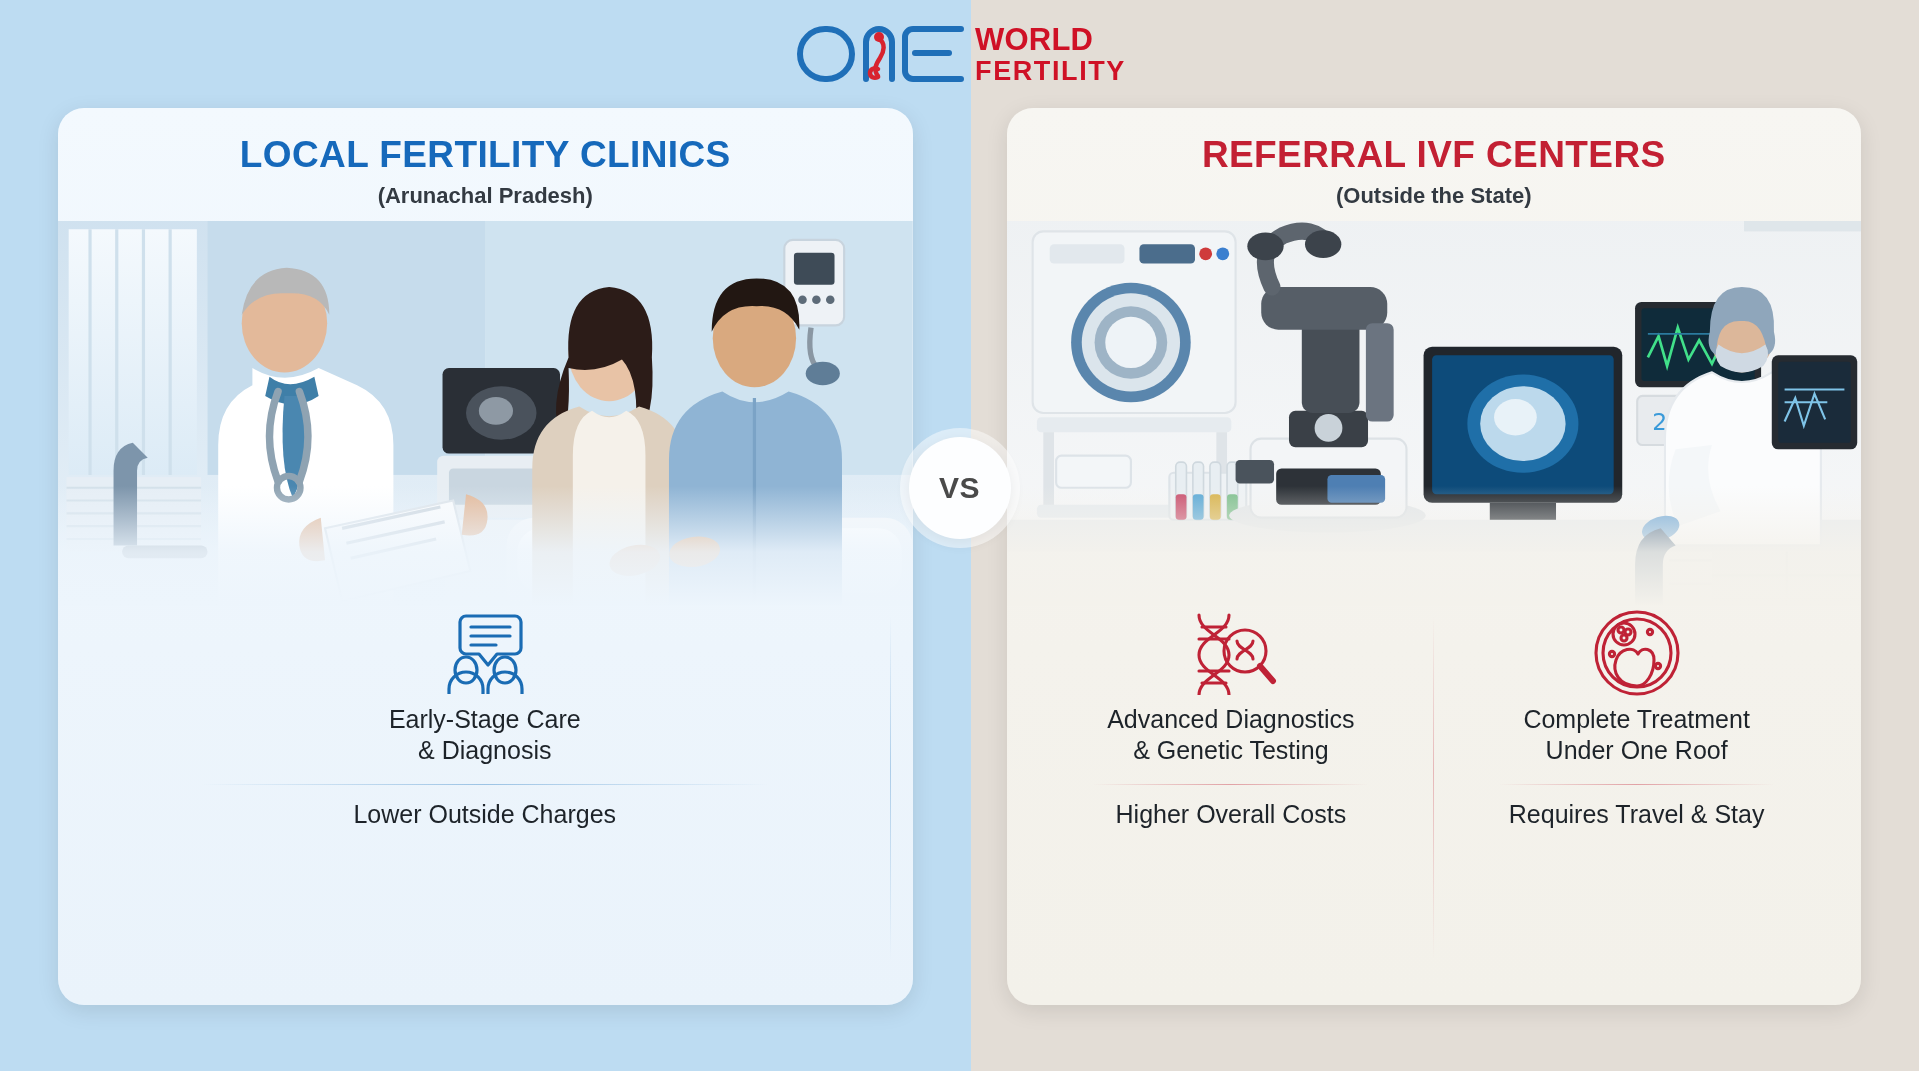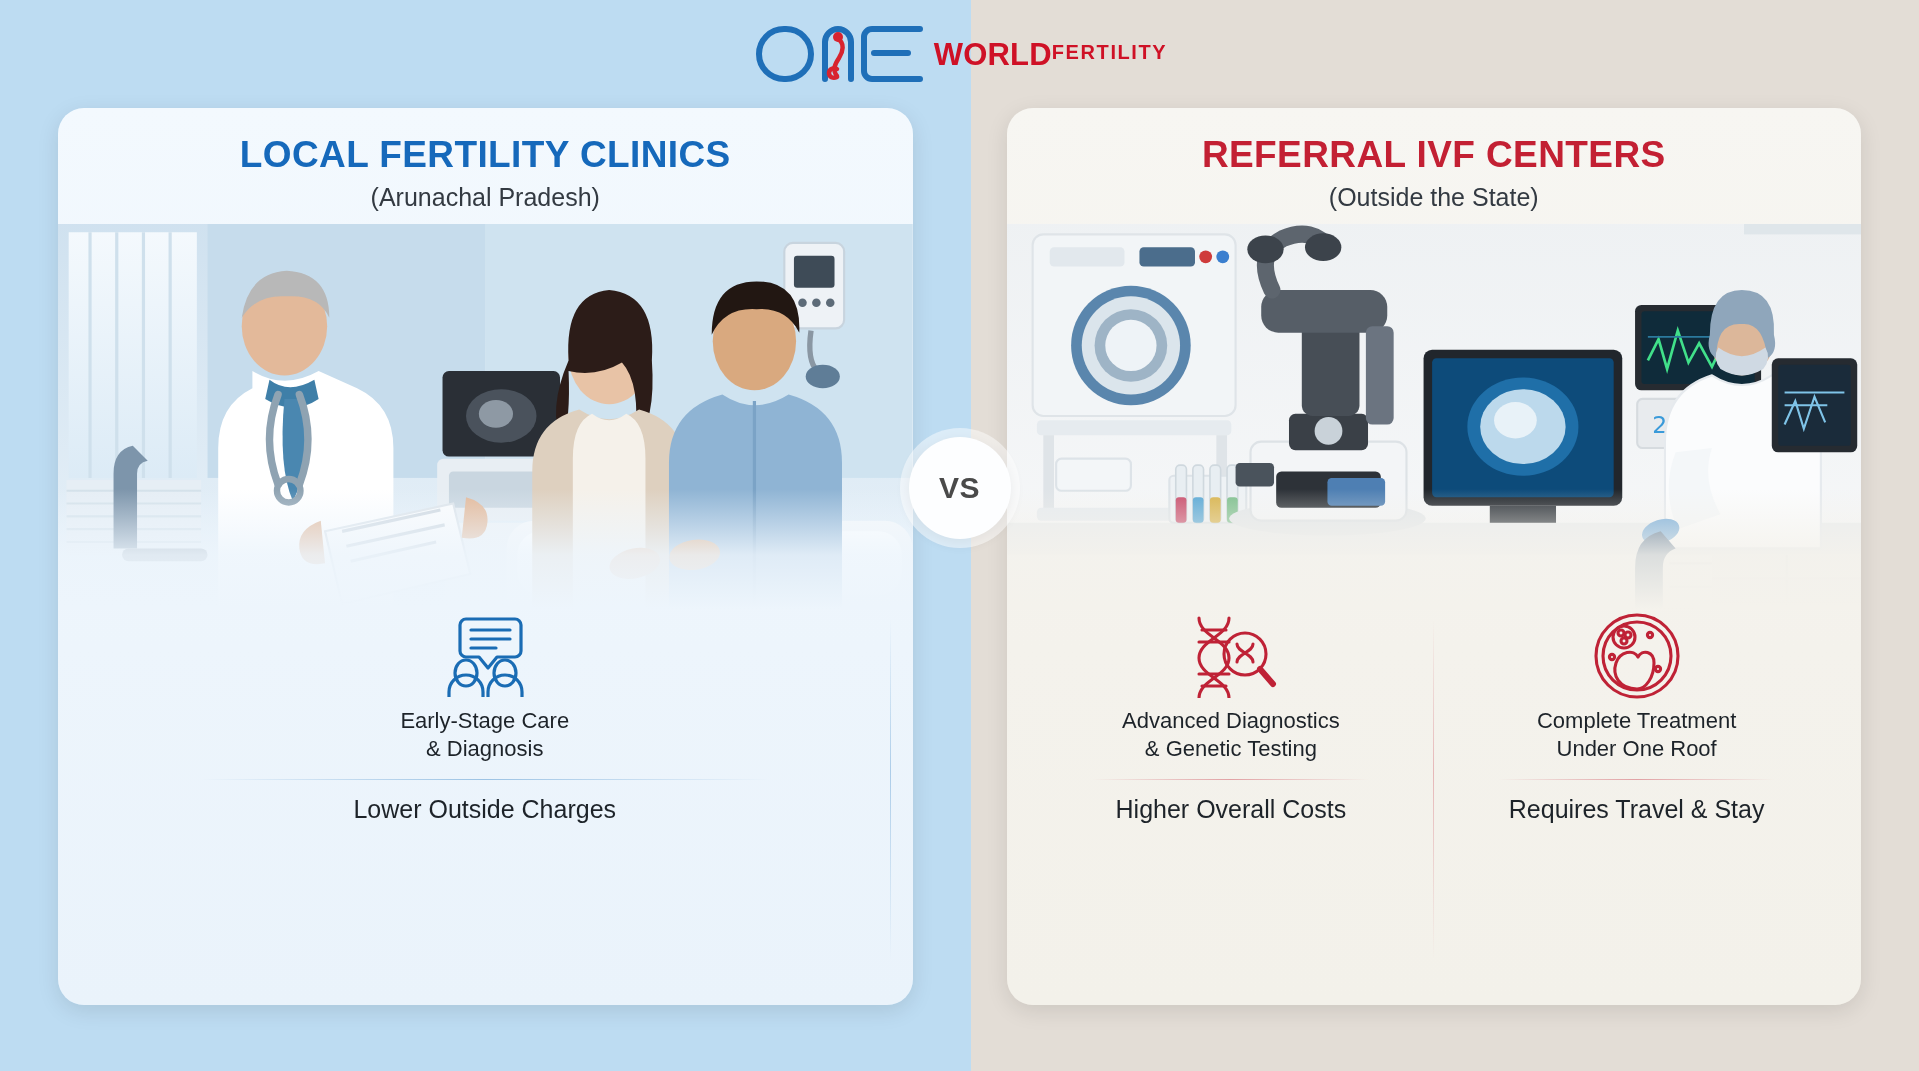--- a/index.html
+++ b/index.html
@@ -30,32 +30,33 @@
     z-index: 3;
     height: 108px;
     display: flex;
     align-items: center;
     justify-content: center;
   }
   .logo { display: flex; align-items: center; gap: 4px; }
   .logo-mark { display: block; }
   .logo-words {
     display: flex;
+    flex-direction: column;
     justify-content: center;
     line-height: 1.0;
     margin-left: 2px;
   }
   .logo-world {
     font-size: 31px;
     font-weight: 700;
     letter-spacing: 0.2px;
     color: #cf1126;
   }
   .logo-fertility {
-    font-size: 20px;
+    font-size: 27px;
     font-weight: 700;
     letter-spacing: 1.6px;
     color: #cf1126;
     margin-top: 3px;
   }
 
   
   .panels {
     position: relative;
     z-index: 2;
@@ -79,24 +80,24 @@
   .panel-head { padding: 28px 20px 6px 20px; text-align: center; }
   .panel-title {
     font-size: 37px;
     font-weight: 700;
     letter-spacing: 0.4px;
     line-height: 1.05;
   }
   .title-blue { color: #1669bb; }
   .title-red  { color: #c32033; }
   .panel-sub {
-    font-size: 25px;
+    font-size: 22px;
     color: #333a42;
     margin-top: 8px;
-    font-weight: 400;
+    font-weight: 700;
   }
 
   
   .hero {
     position: relative;
     height: 385px;
     margin-top: 6px;
     overflow: hidden;
   }
   .hero svg { position: absolute; inset: 0; width: 100%; height: 100%; }
@@ -123,21 +124,21 @@
     align-items: center;
     padding: 0 10px;
     text-align: center;
   }
   .divider-v { width: 1px; align-self: stretch; margin: 6px 0 18px 0; }
   .div-blue { background: linear-gradient(180deg, rgba(26,115,190,0) 0%, rgba(26,115,190,0.30) 45%, rgba(26,115,190,0) 100%); }
   .div-red  { background: linear-gradient(180deg, rgba(195,32,51,0) 0%, rgba(195,32,51,0.28) 45%, rgba(195,32,51,0) 100%); }
 
   .feature-icon { height: 86px; display: flex; align-items: center; justify-content: center; }
   .feature-title {
-    font-size: 22px;
+    font-size: 25px;
     line-height: 1.26;
     color: #1d2329;
     margin-top: 8px;
     font-weight: 400;
   }
   .feature-rule {
     width: 72%;
     height: 1px;
     margin: 17px 0 15px 0;
   }

